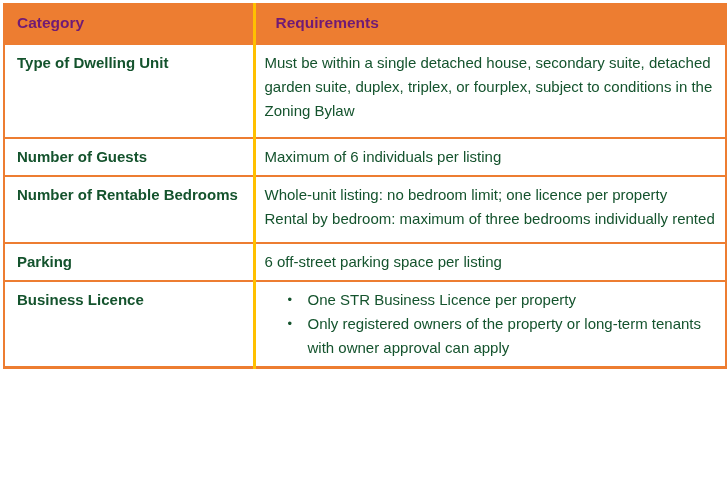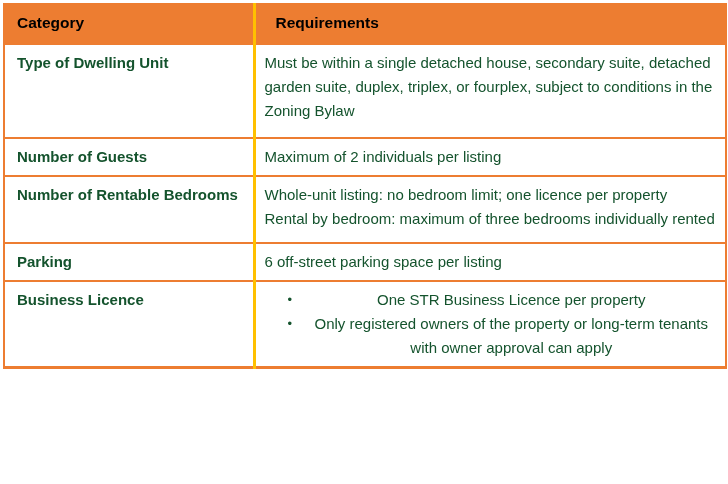--- a/index.html
+++ b/index.html
@@ -18,21 +18,21 @@
     border-collapse: collapse;
     table-layout: fixed;
     width: 722px;
     border: 2px solid #ED7D31;
     border-bottom-width: 3px;
   }
   .col-cat { width: 250px; }
   .col-req { width: 472px; }
   th {
     background: #ED7D31;
-    color: #000000;
+    color: #701a75;
     text-align: left;
     font-size: 15.5px;
     font-weight: 700;
     height: 40px;
     vertical-align: middle;
     padding: 2px 8px 4px 12px;
   }
   th.req-head { padding-left: 20px; }
   td {
     vertical-align: top;
@@ -59,21 +59,21 @@
   }
   .bullet-row {
     display: flex;
     padding-left: 23px;
   }
   .bullet-glyph {
     width: 20px;
     flex: 0 0 20px;
     font-size: 13px;
   }
-  .bullet-text { flex: 1; text-align: center; }
+  .bullet-text { flex: 1; }
 </style>
 </head>
 <body>
 
 <div class="canvas">
   <table class="req-table">
     <colgroup>
       <col class="col-cat">
       <col class="col-req">
     </colgroup>
@@ -83,21 +83,21 @@
         <th class="req-head">Requirements</th>
       </tr>
     </thead>
     <tbody>
       <tr class="r0">
         <td class="cat-cell">Type of Dwelling Unit</td>
         <td class="req-cell">Must be within a single detached house, secondary suite, detached garden suite, duplex, triplex, or fourplex, subject to conditions in the Zoning Bylaw</td>
       </tr>
       <tr class="r2">
         <td class="cat-cell">Number of Guests</td>
-        <td class="req-cell">Maximum of 2 individuals per listing</td>
+        <td class="req-cell">Maximum of 6 individuals per listing</td>
       </tr>
       <tr class="r3">
         <td class="cat-cell">Number of Rentable Bedrooms</td>
         <td class="req-cell">
           <div>Whole-unit listing: no bedroom limit; one licence per property</div>
           <div>Rental by bedroom: maximum of three bedrooms individually rented</div>
         </td>
       </tr>
       <tr class="r5">
         <td class="cat-cell">Parking</td>

